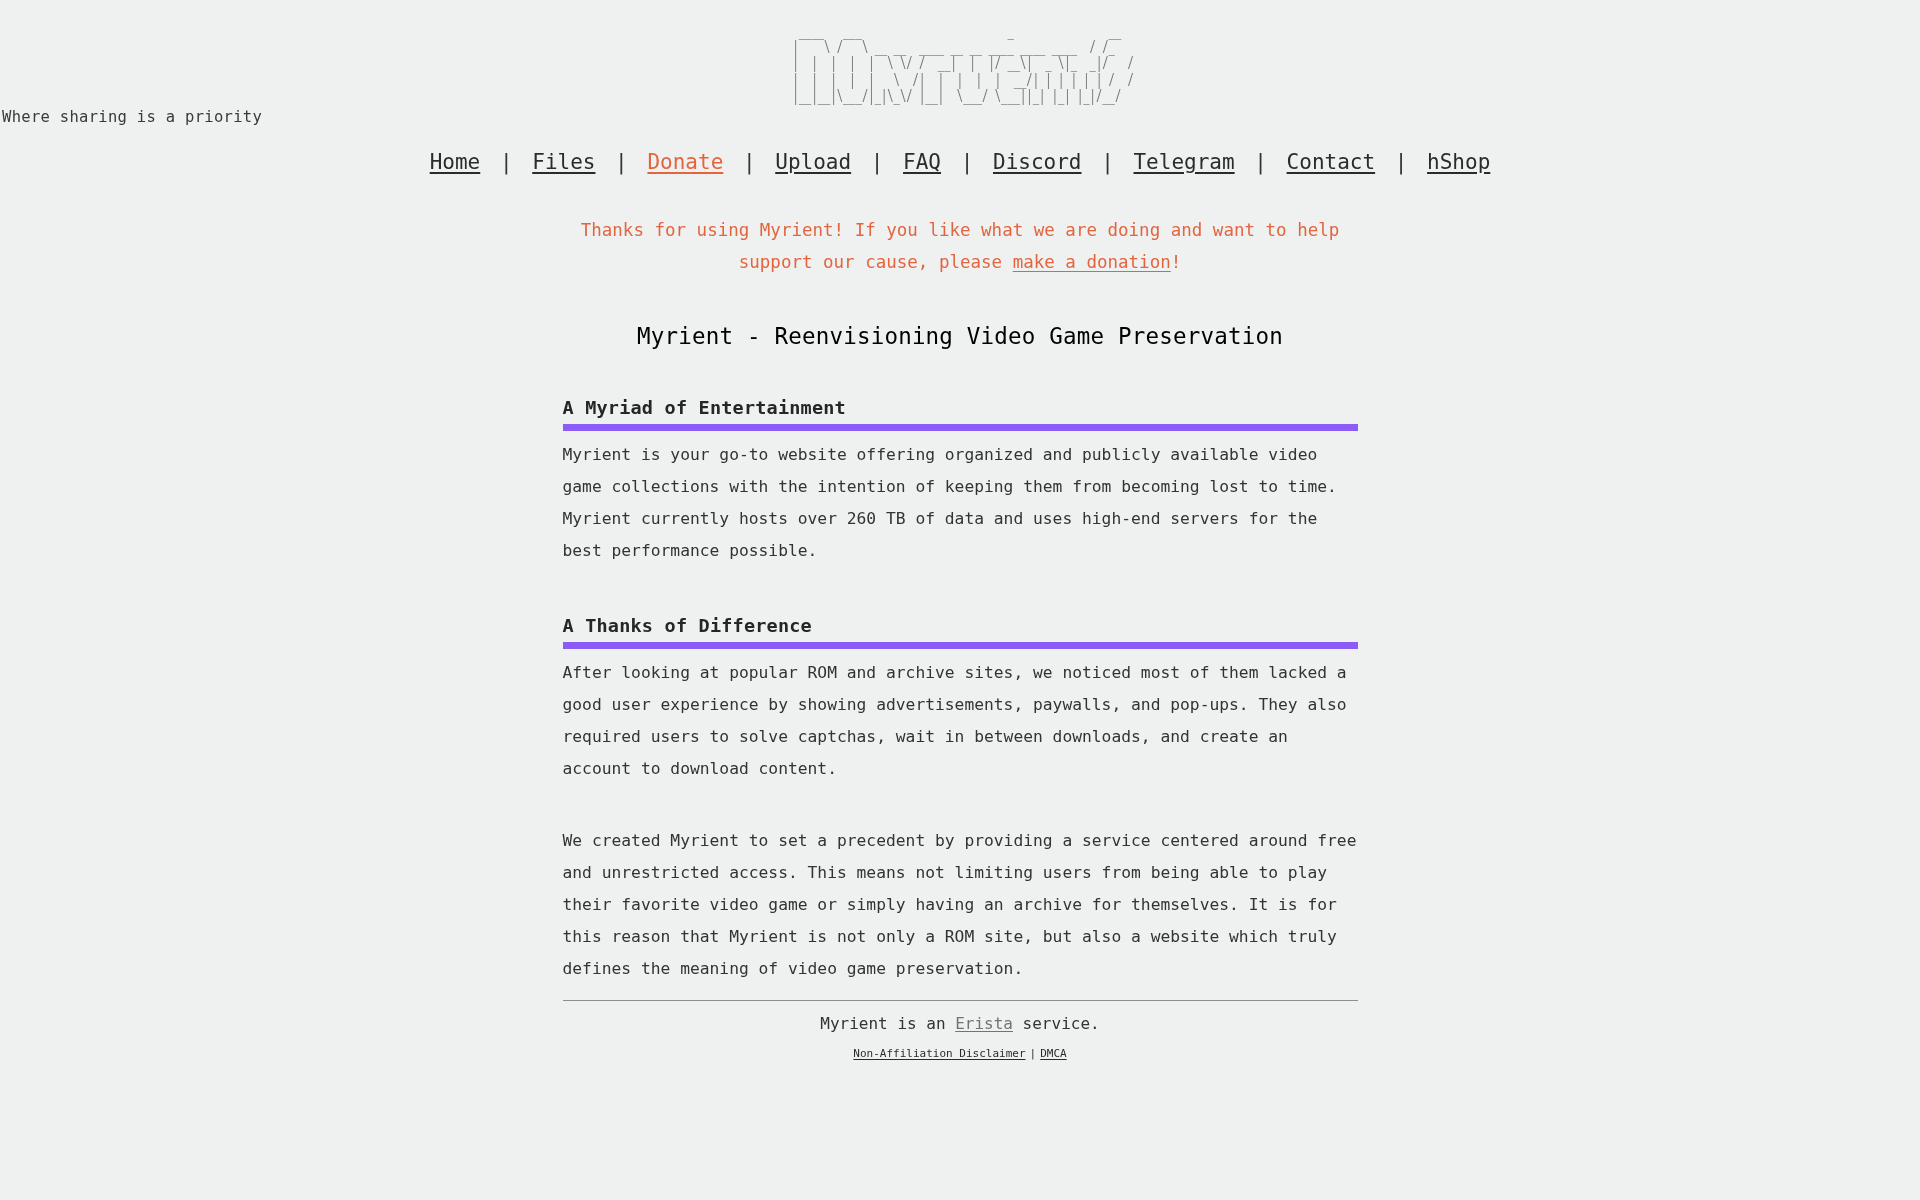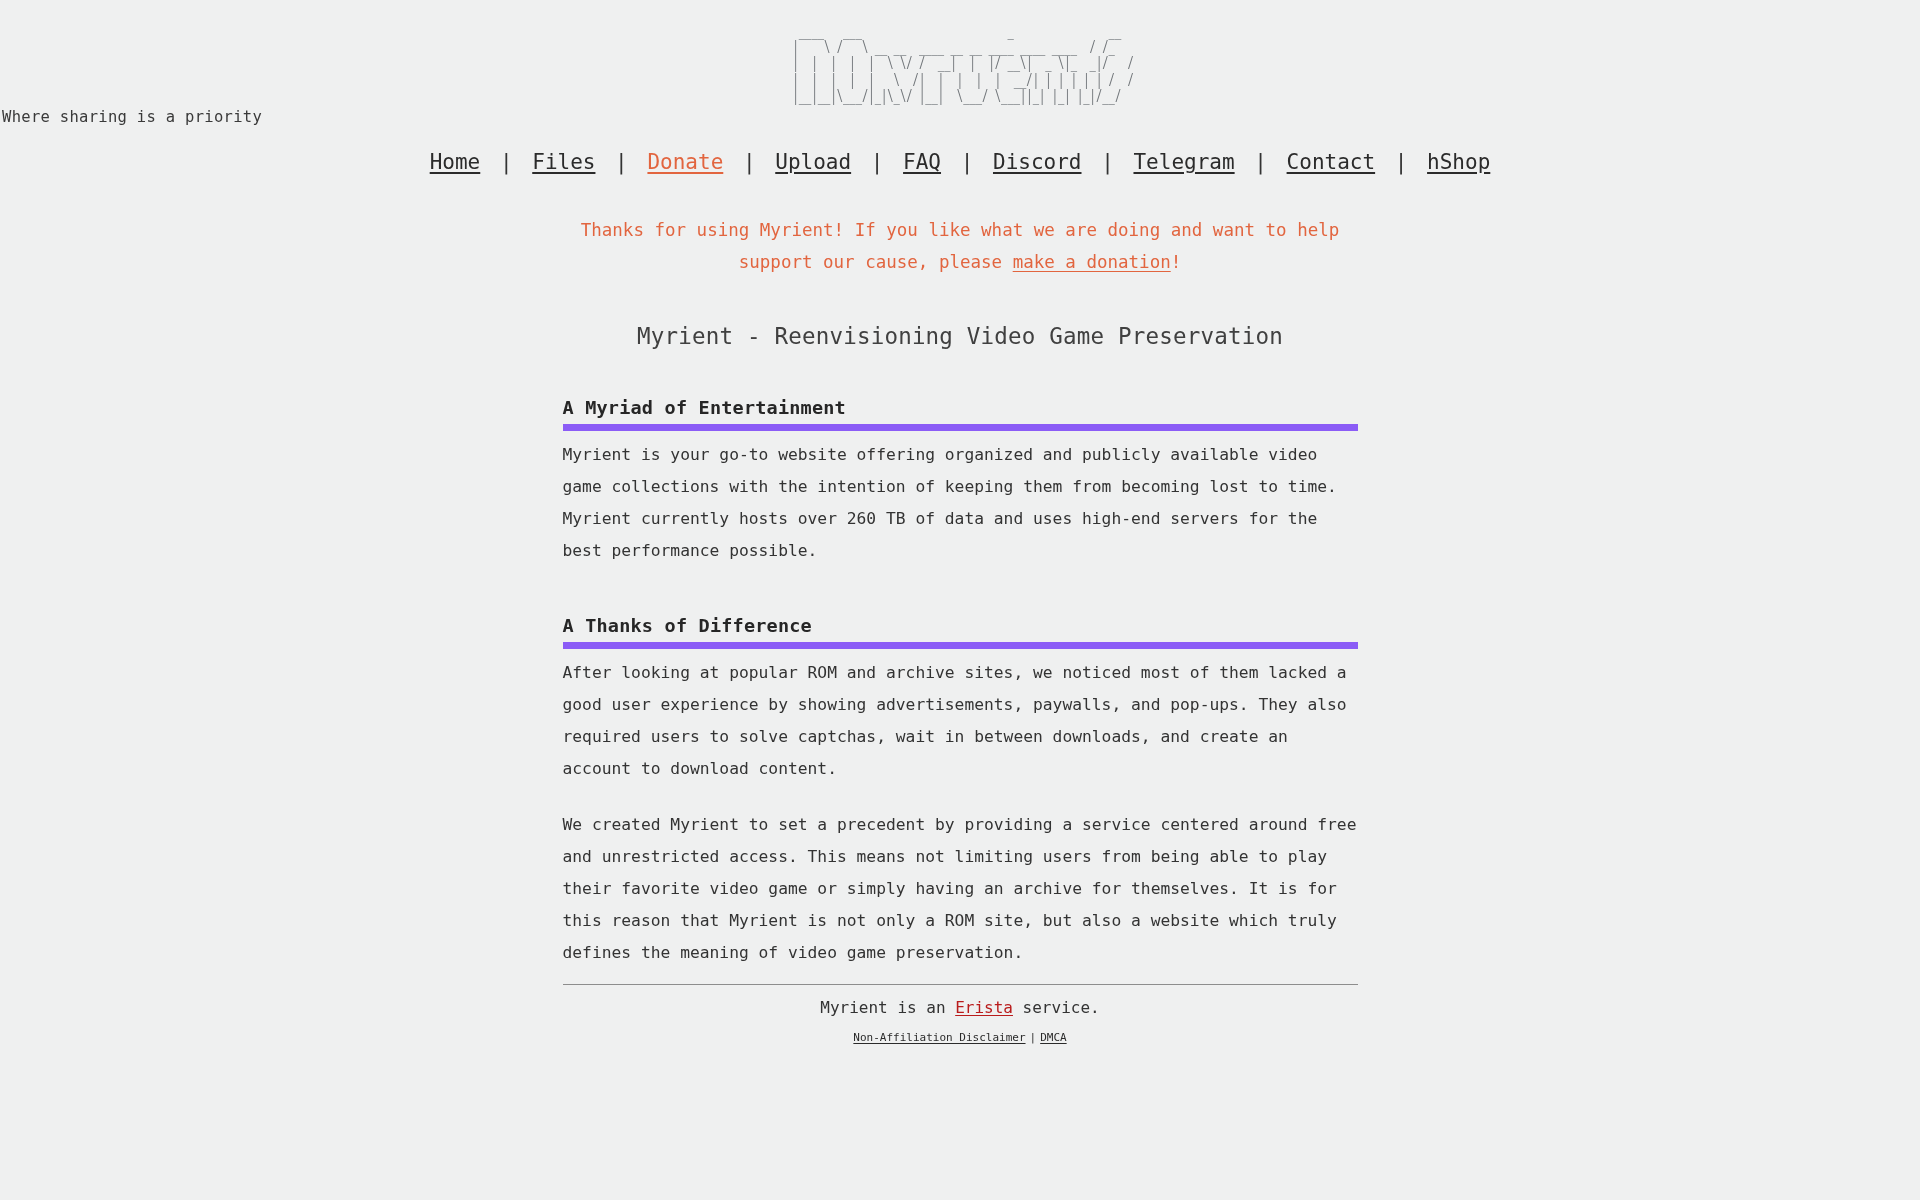--- a/index.html
+++ b/index.html
@@ -80,21 +80,21 @@
     color: #e2653f;
     text-decoration: underline;
     text-underline-offset: 3px;
   }
 
   
   h1.page-title {
     text-align: center;
     font-size: 22.5px;
     font-weight: normal;
-    color: #404040;
+    color: #000000;
     margin: 45px 0 0 0;
     letter-spacing: 0.2px;
   }
 
   
   .content {
     width: 795px;
     margin: 0 auto;
     padding-left: 0;
   }
@@ -107,42 +107,42 @@
     border-bottom: 7px solid #8b5cf6;
     letter-spacing: 0.2px;
   }
   p.body-text {
     font-size: 16.3px;
     line-height: 32px;
     color: #333;
     margin: 8px 0 0 0;
   }
   p.body-text + p.body-text {
-    margin-top: 24px;
+    margin-top: 40px;
   }
 
   
   footer.site-footer {
     width: 795px;
     margin: 0 auto;
     padding-top: 0;
   }
   .footer-rule {
     border: none;
     border-top: 1px solid #8d8d8d;
     margin: 15px 0 0 0;
   }
   .footer-main {
     text-align: center;
     font-size: 16px;
     color: #333;
     margin-top: 13px;
   }
   .footer-main a {
-    color: #b91c1c;
+    color: #737373;
     text-decoration: underline;
     text-underline-offset: 2px;
   }
   .footer-sub {
     text-align: center;
     font-size: 11px;
     color: #333;
     margin-top: 14px;
   }
   .footer-sub a {

